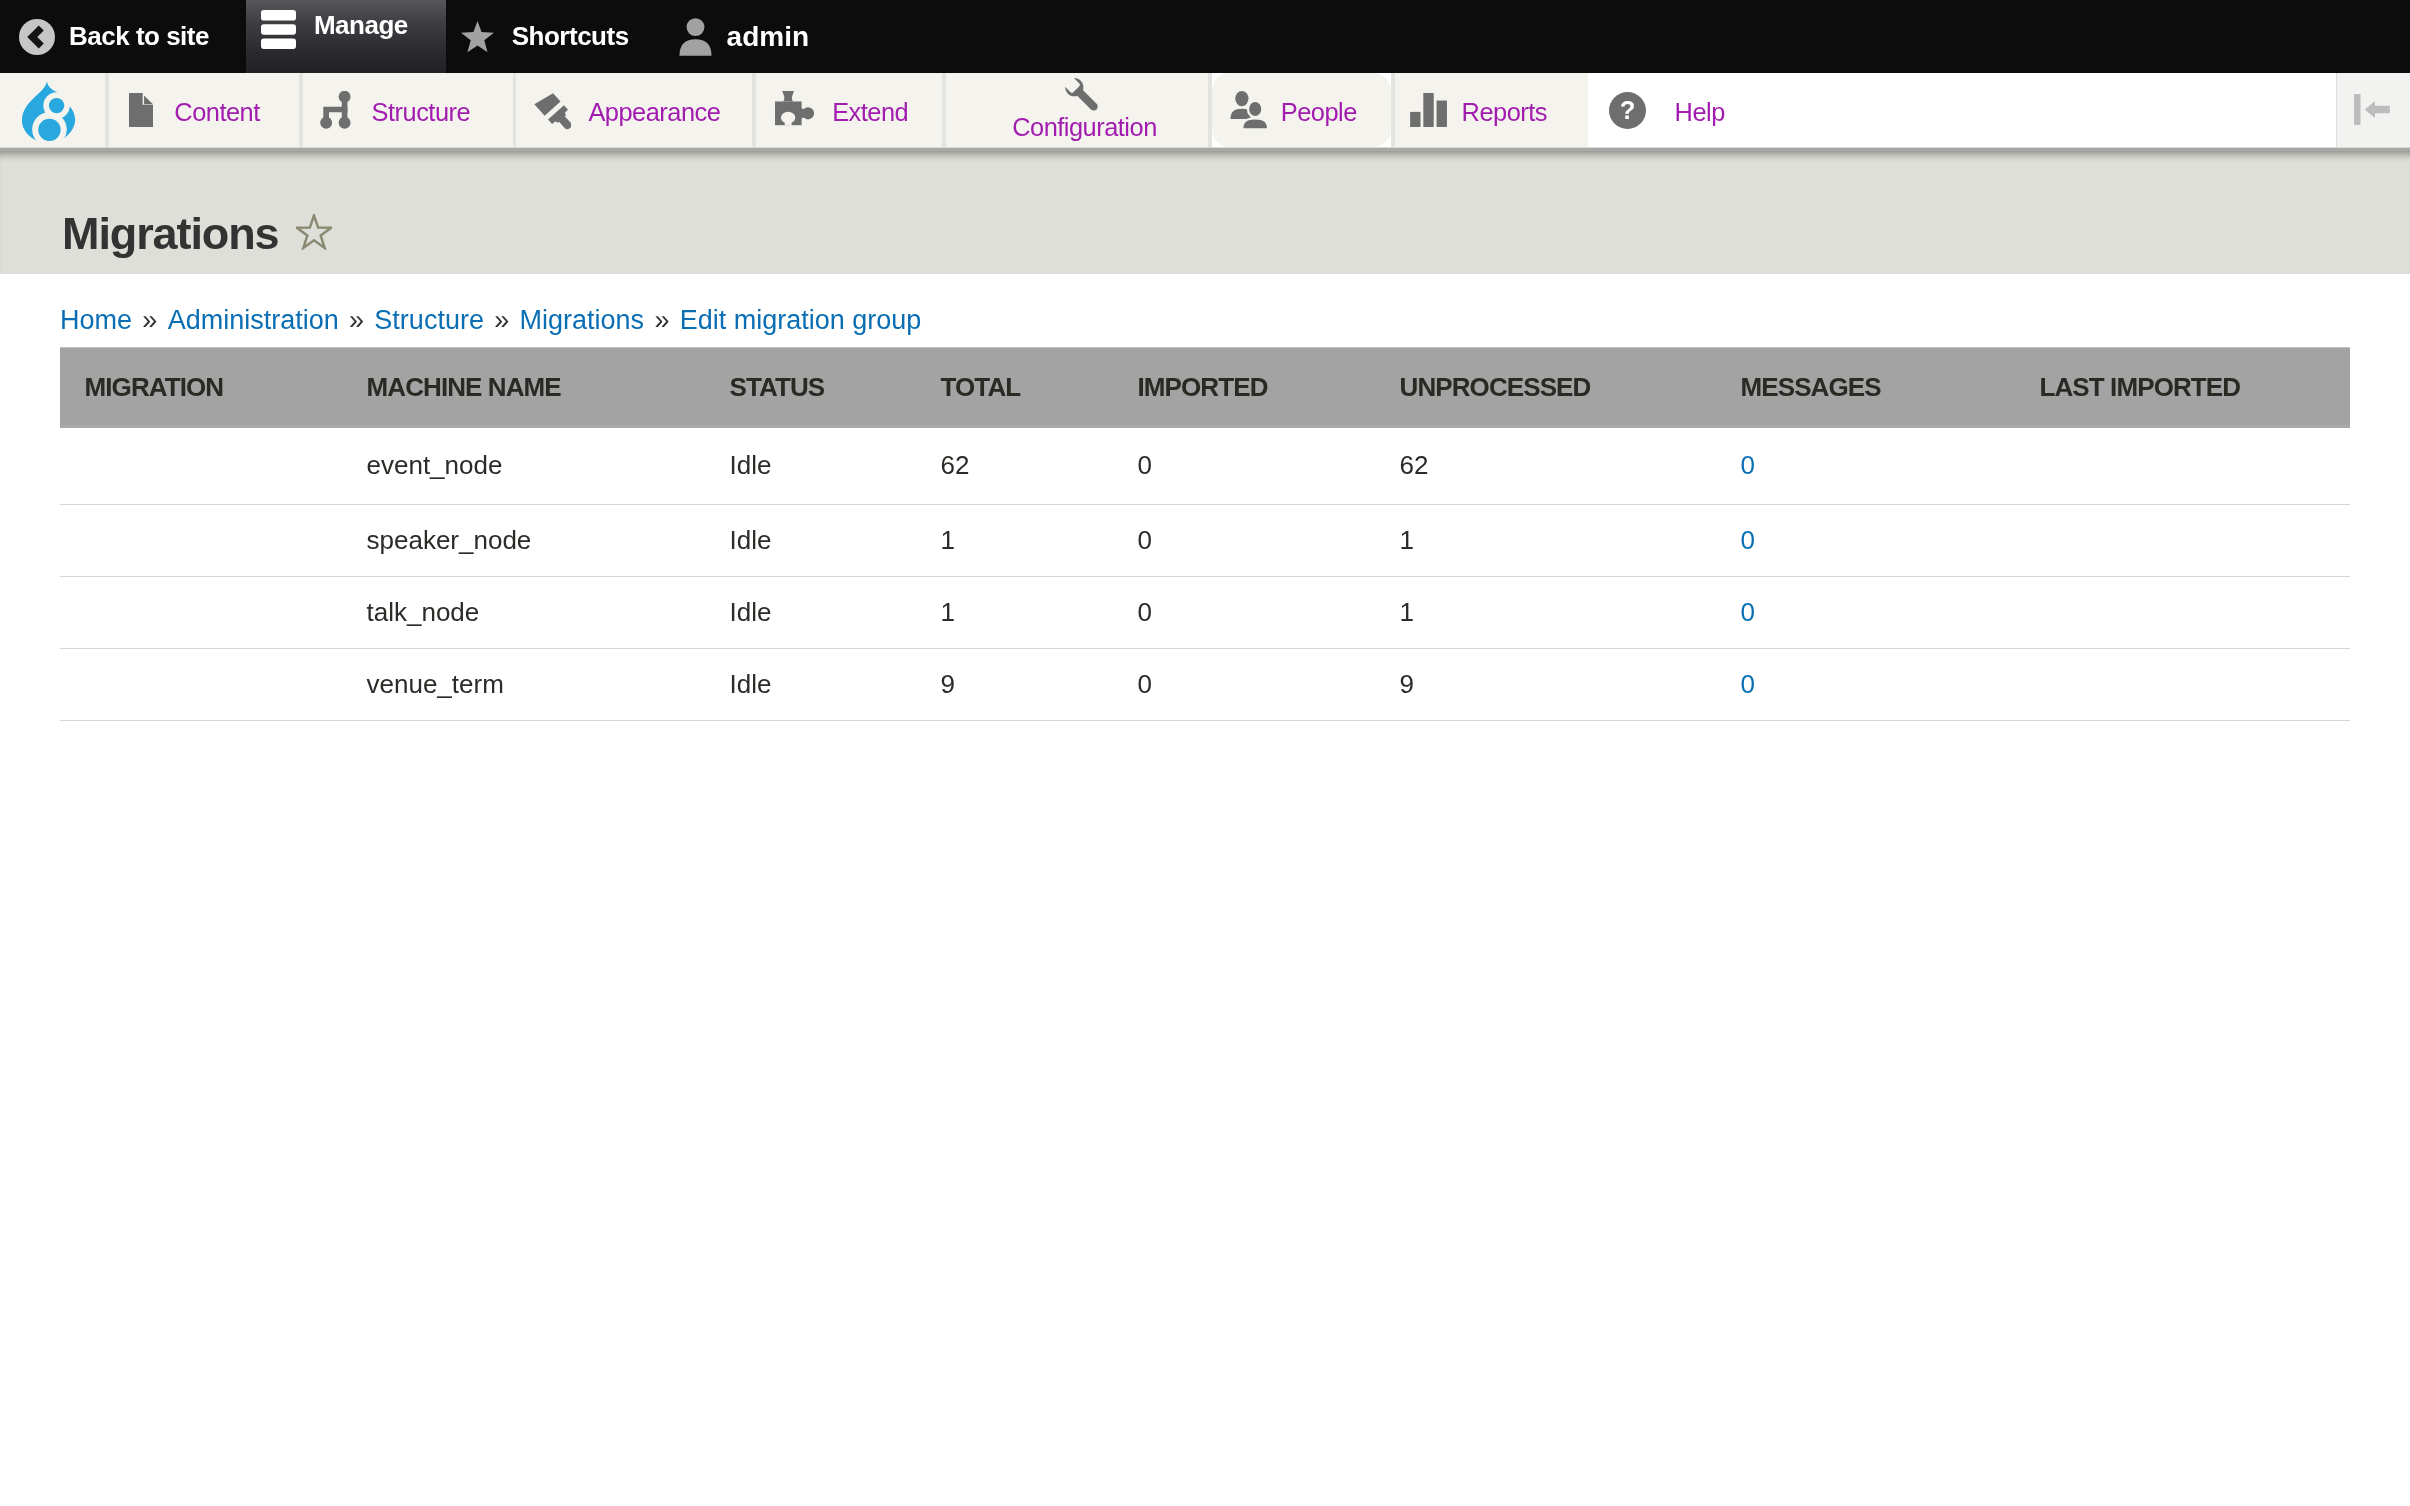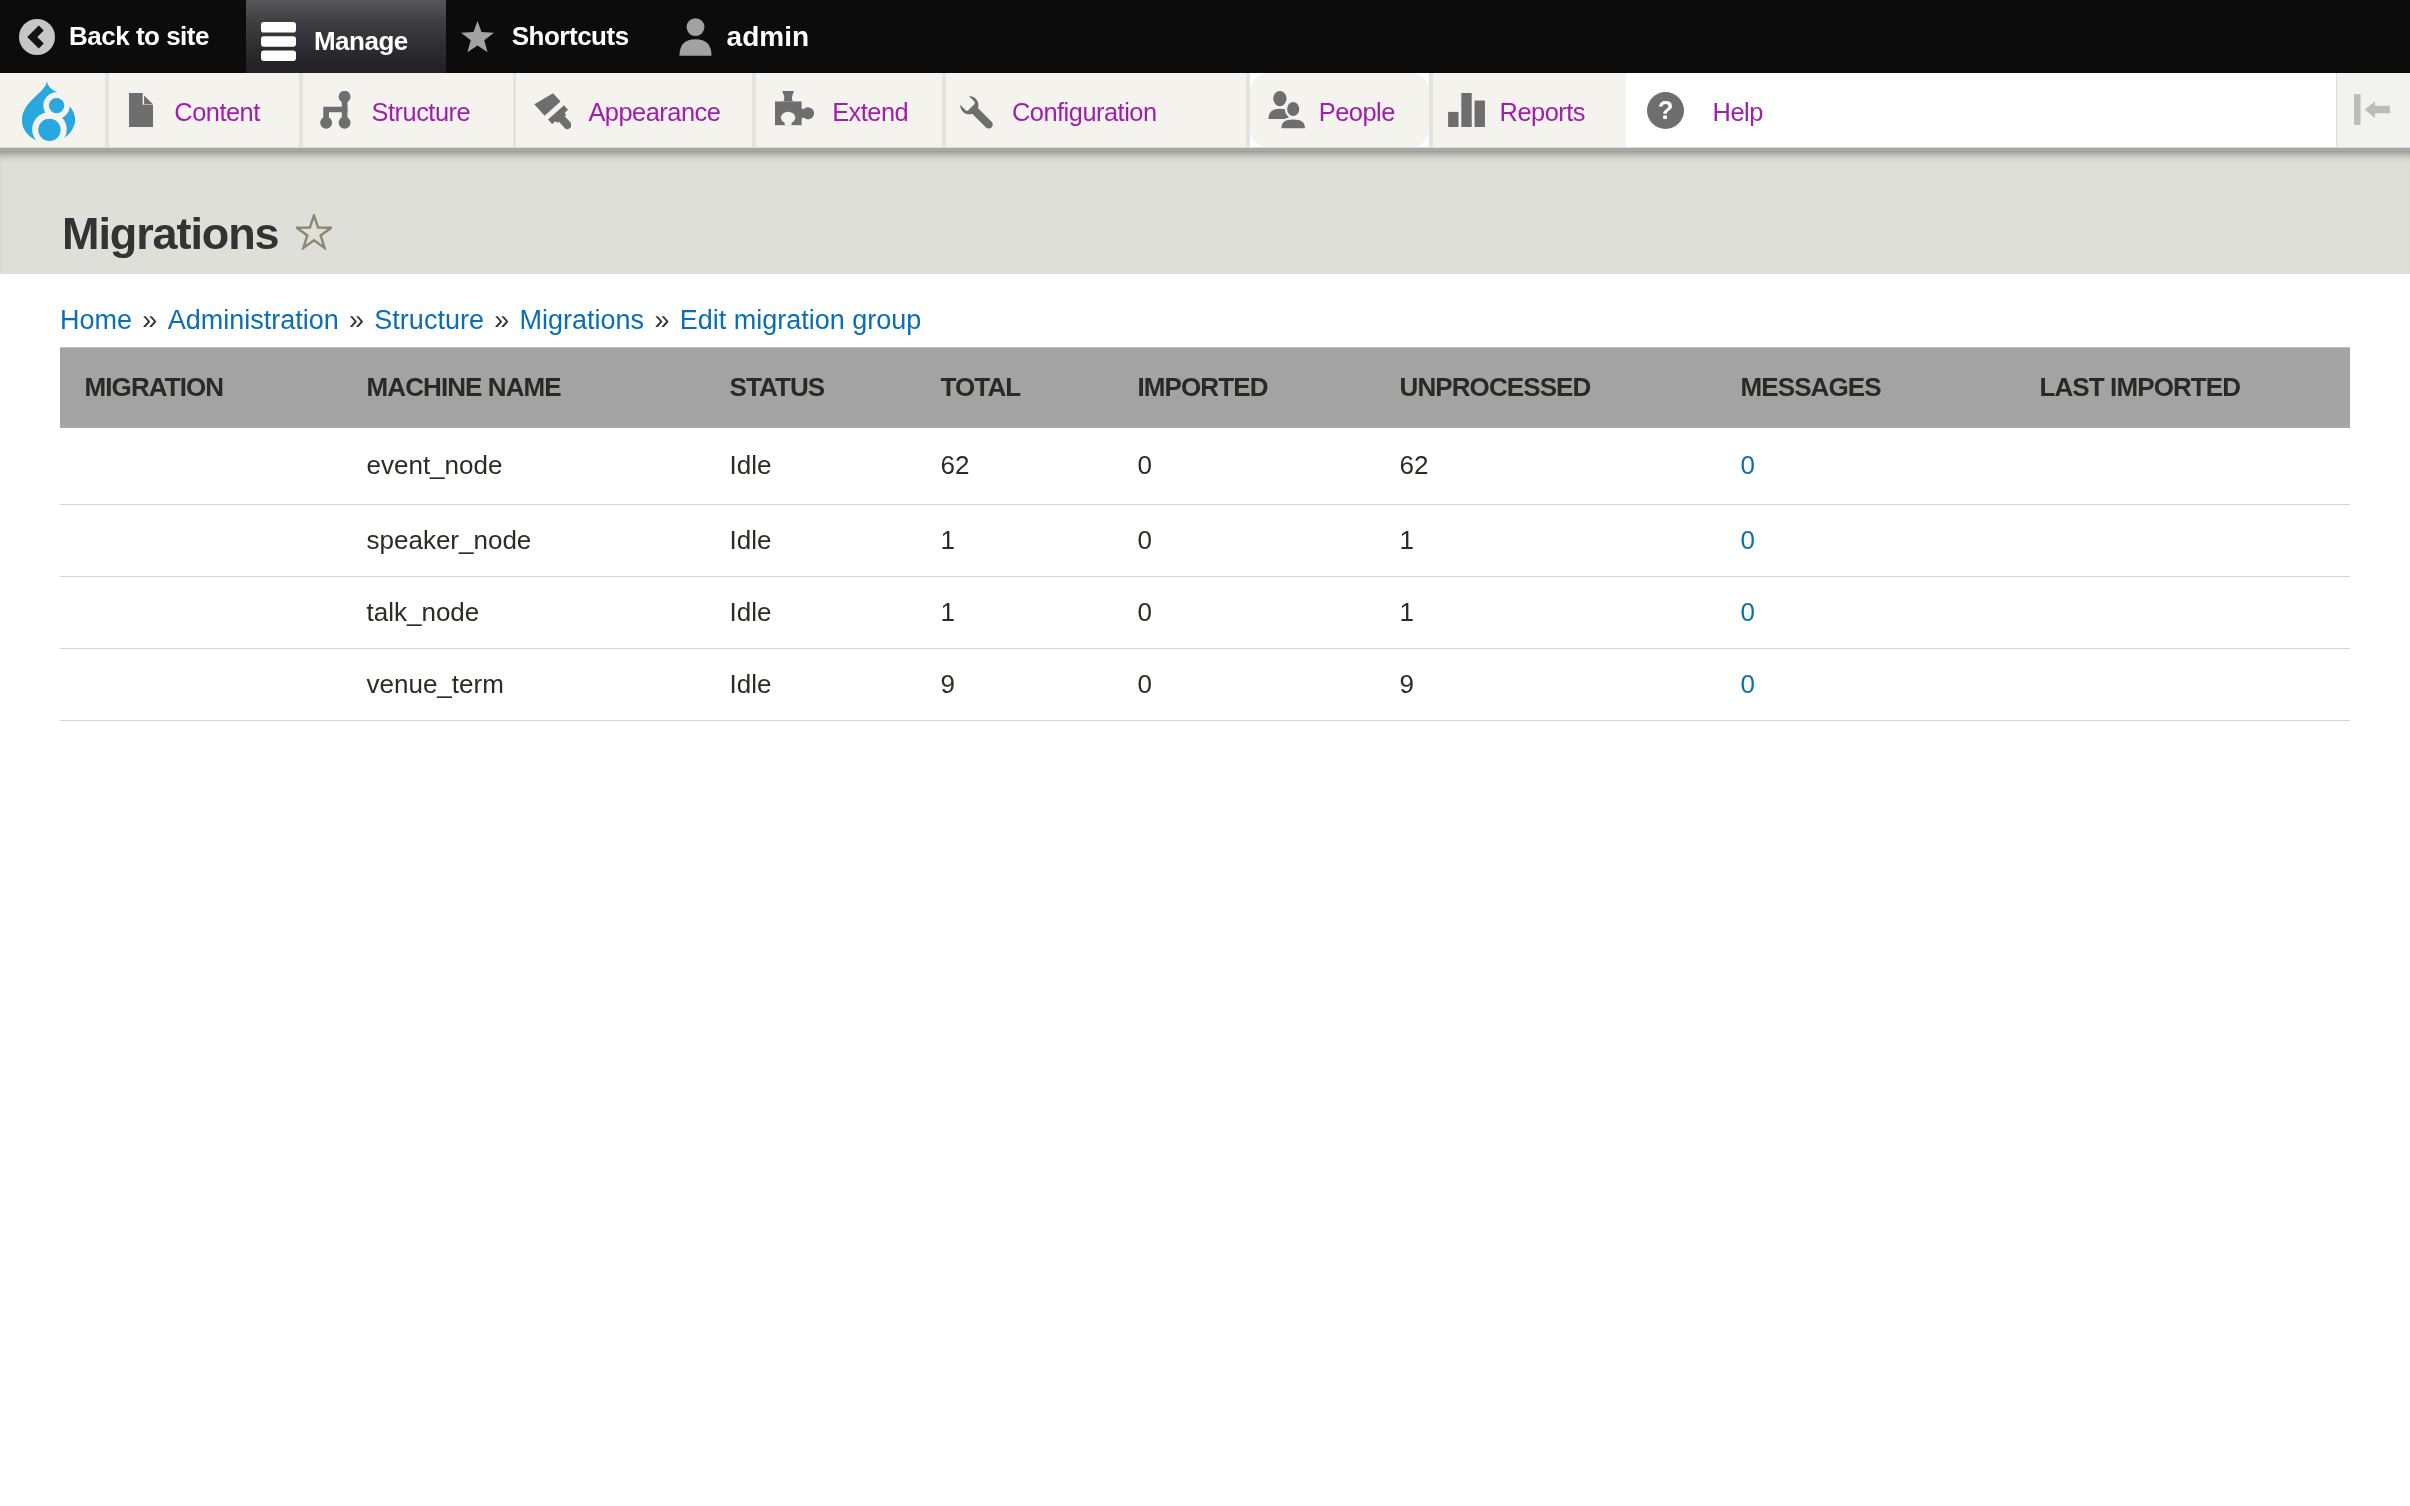--- a/index.html
+++ b/index.html
@@ -4,39 +4,39 @@
 <style>
 * { box-sizing: border-box; }
 html,body { margin:0; padding:0; background:#fff; font-family:"Liberation Sans", sans-serif; }
 body { width:2411px; height:1507px; overflow:hidden; }
 
 
 .bar { height:73px; background:#0c0c0c; display:flex; align-items:center; }
 .bar .lbl { color:#fff; font-weight:bold; font-size:26px; letter-spacing:-0.5px; }
 .back { display:flex; align-items:center; padding-left:19px; }
 .back .lbl { margin-left:14px; }
-.manage { height:73px; display:flex; align-items:center; padding:10px 38px 0 15px; margin-left:37px;
+.manage { height:73px; display:flex; padding:10px 38px 0 15px; margin-left:37px;
   background:linear-gradient(180deg,#56565b 0%,#3e3e43 30%,#2b2b2f 70%,#212125 100%); }
 .manage .lbl { margin-left:18px; }
 .shortcuts { display:flex; align-items:center; margin-left:15px; }
 .shortcuts .lbl { margin-left:18px; }
 .admin { display:flex; align-items:center; margin-left:50px; }
 .admin .lbl { margin-left:15px; font-size:28px; letter-spacing:0; }
 
 
 .tray { height:75px; background:#fff; display:flex; border-bottom:1.9px solid #d9d9d6; }
 .titem { background:#f4f3ee; height:100%; display:flex; align-items:center; flex:0 0 auto; }
 .tsep { width:3.8px; height:100%; background:#e3e3e0; flex:0 0 auto; }
 .titem .tlbl { font-weight:normal; font-size:25.4px; color:#a21caf; letter-spacing:-0.5px; transform:translateY(1.9px); }
 .logo { width:105px; justify-content:center; } .logo svg { transform:translate(-3.8px,1.9px); }
 .it-content { width:190px; } .it-content svg { margin-left:20px; } .it-content .tlbl { margin-left:21px; }
 .it-structure { width:210px; } .it-structure svg { margin-left:17px; } .it-structure .tlbl { margin-left:17px; }
 .it-appearance { width:236px; } .it-appearance svg { margin-left:17px; } .it-appearance .tlbl { margin-left:17px; }
 .it-extend { width:186px; } .it-extend svg { margin-left:19px; } .it-extend .tlbl { margin-left:18px; }
-.it-config { width:300px; } .it-config svg { margin-left:13px; } .it-config .tlbl { margin-left:15px; }
+.it-config { width:262px;flex-direction:column; } .it-config svg { margin-left:13px; } .it-config .tlbl { margin-left:15px; }
 .it-people { width:179px;border-radius:18px; } .it-people svg { margin-left:18px; } .it-people .tlbl { margin-left:13px; }
 .it-reports { width:193px; } .it-reports svg { margin-left:15px; } .it-reports .tlbl { margin-left:14px; }
 .it-help { width:164px; background:#fff; } .it-help svg { margin-left:21px; } .it-help .tlbl { margin-left:29px; }
 .tfill { flex:1 1 auto; background:#fff; }
 .toggler { width:75px; background:#f2f2f0; border-left:1.9px solid #dcdcdc; display:flex; align-items:center; justify-content:center; }
 
 .rule { height:2.8px; background:#a8a8a6; }
 
 
 .band { height:123px; background:#dedfd8; box-shadow:inset 0 9.4px 8.5px -6.6px rgba(0,0,0,0.4); }

